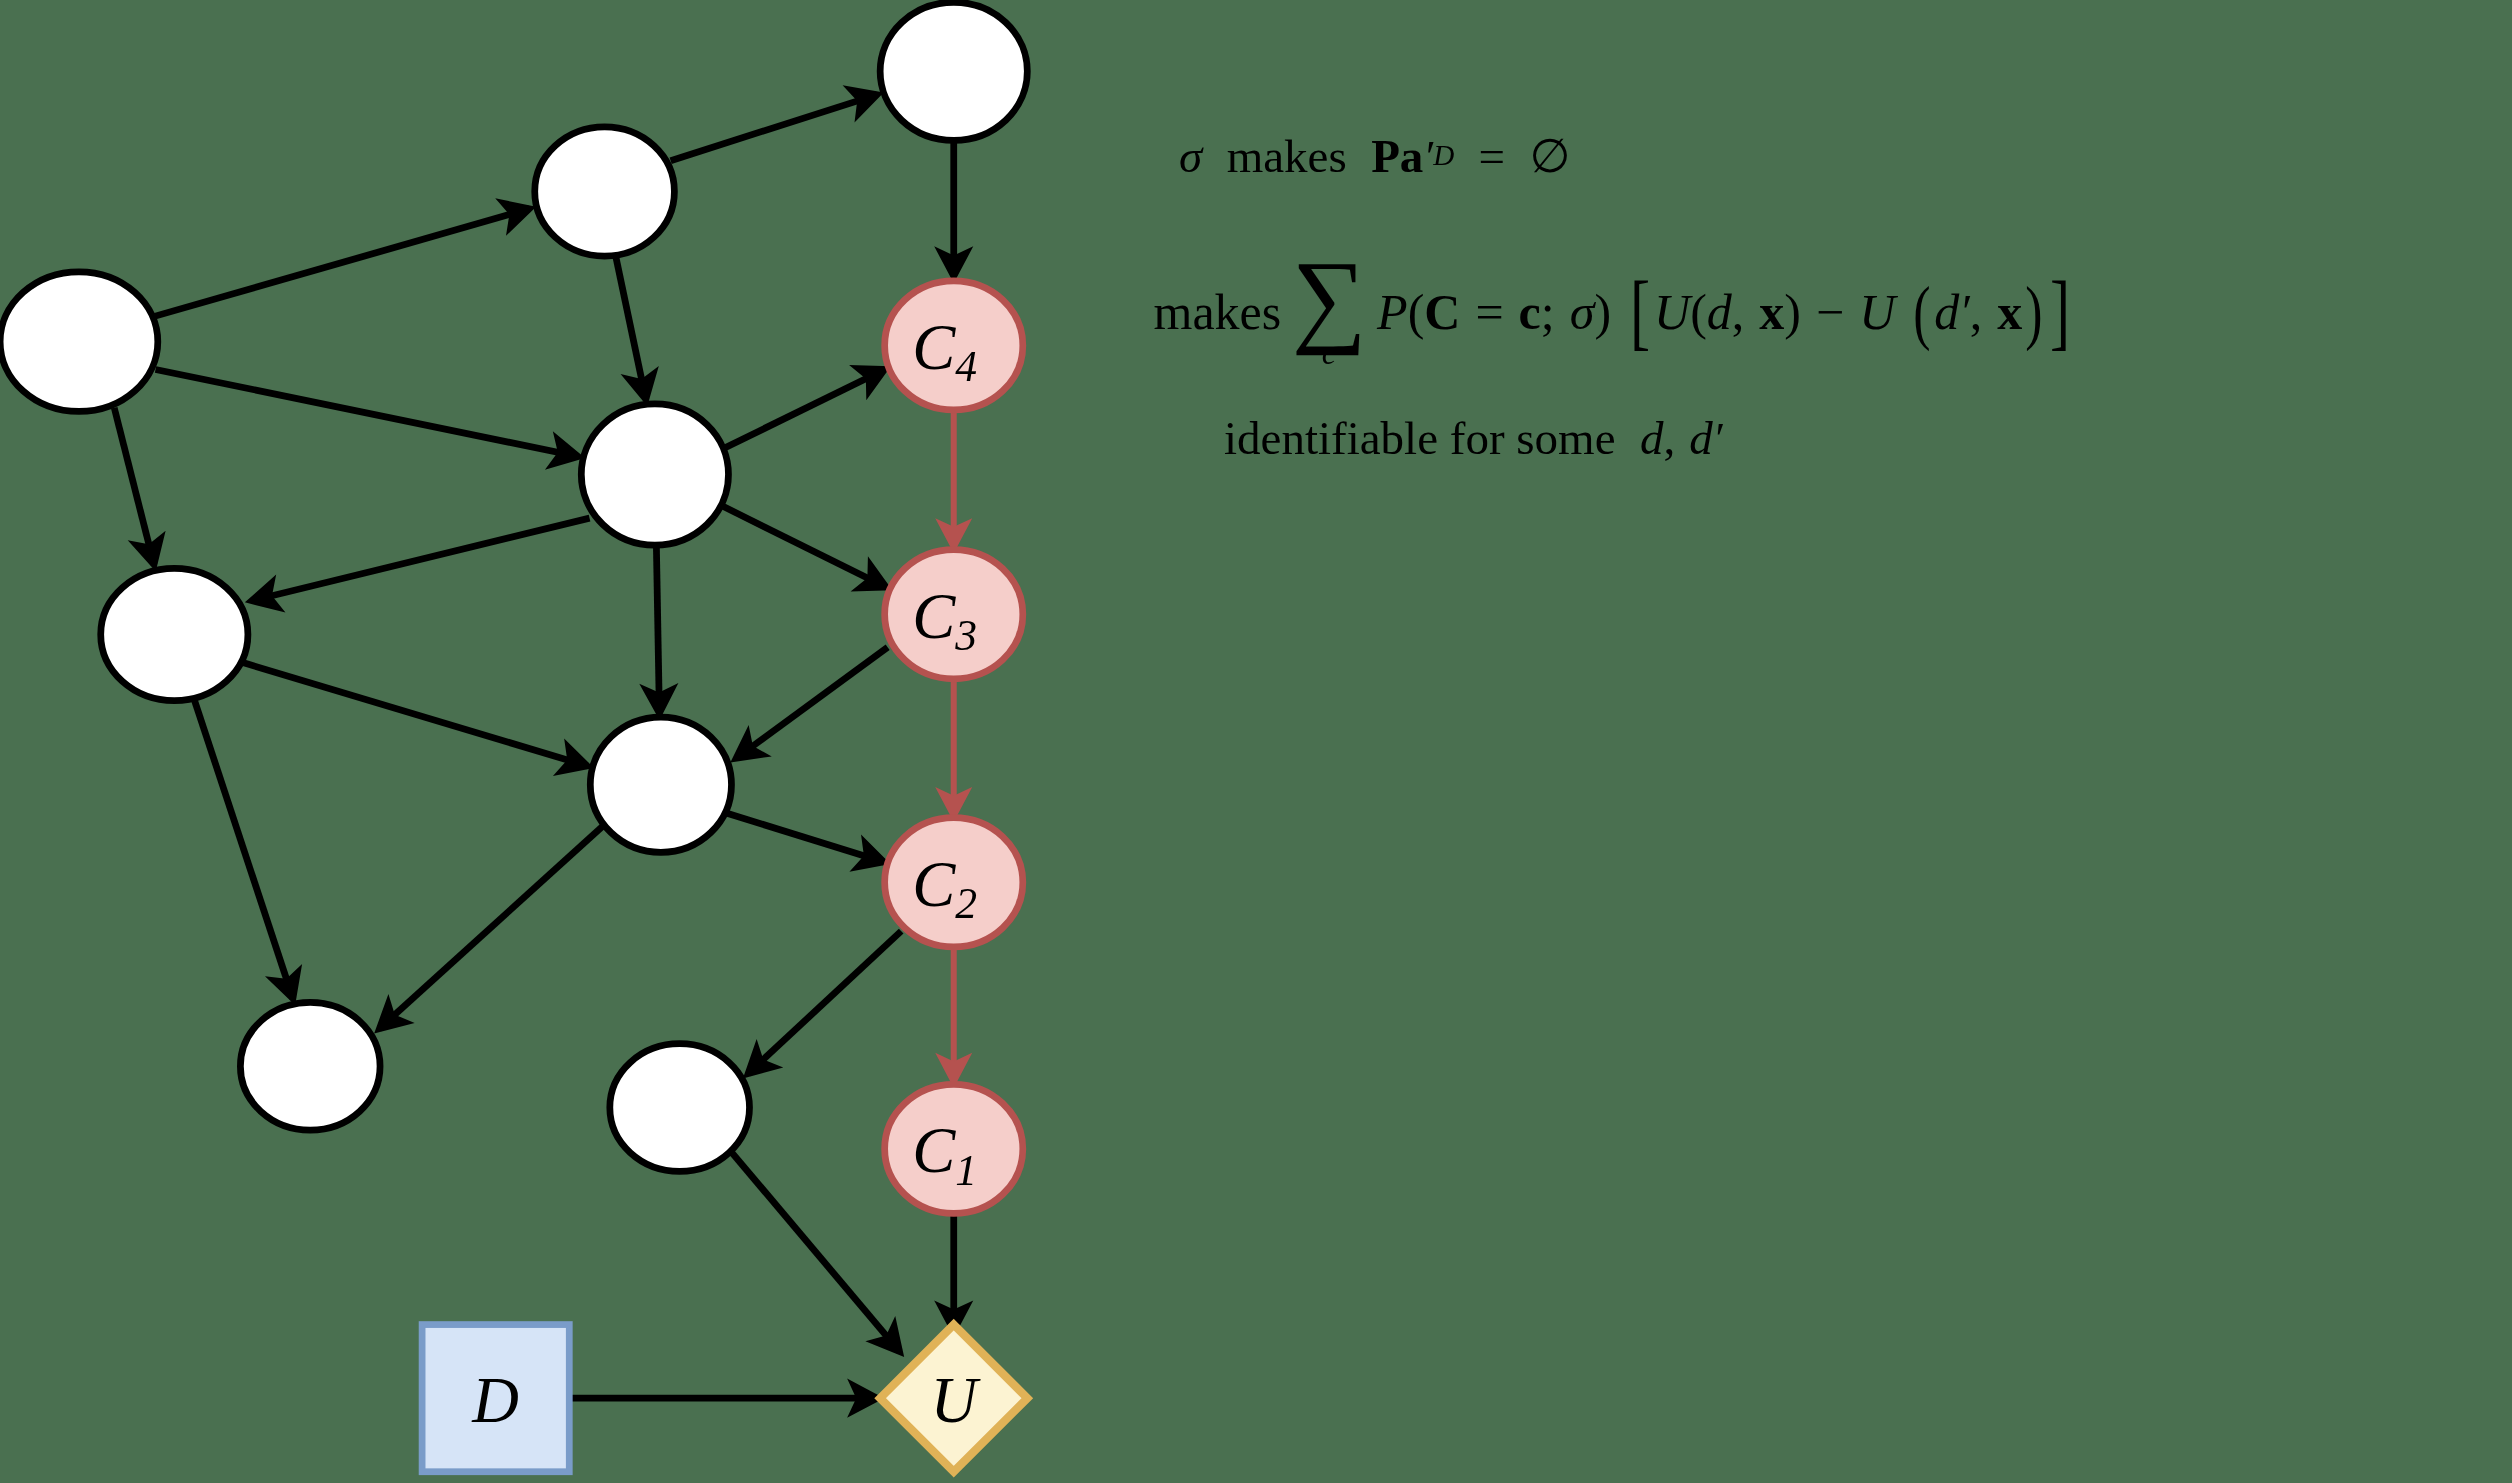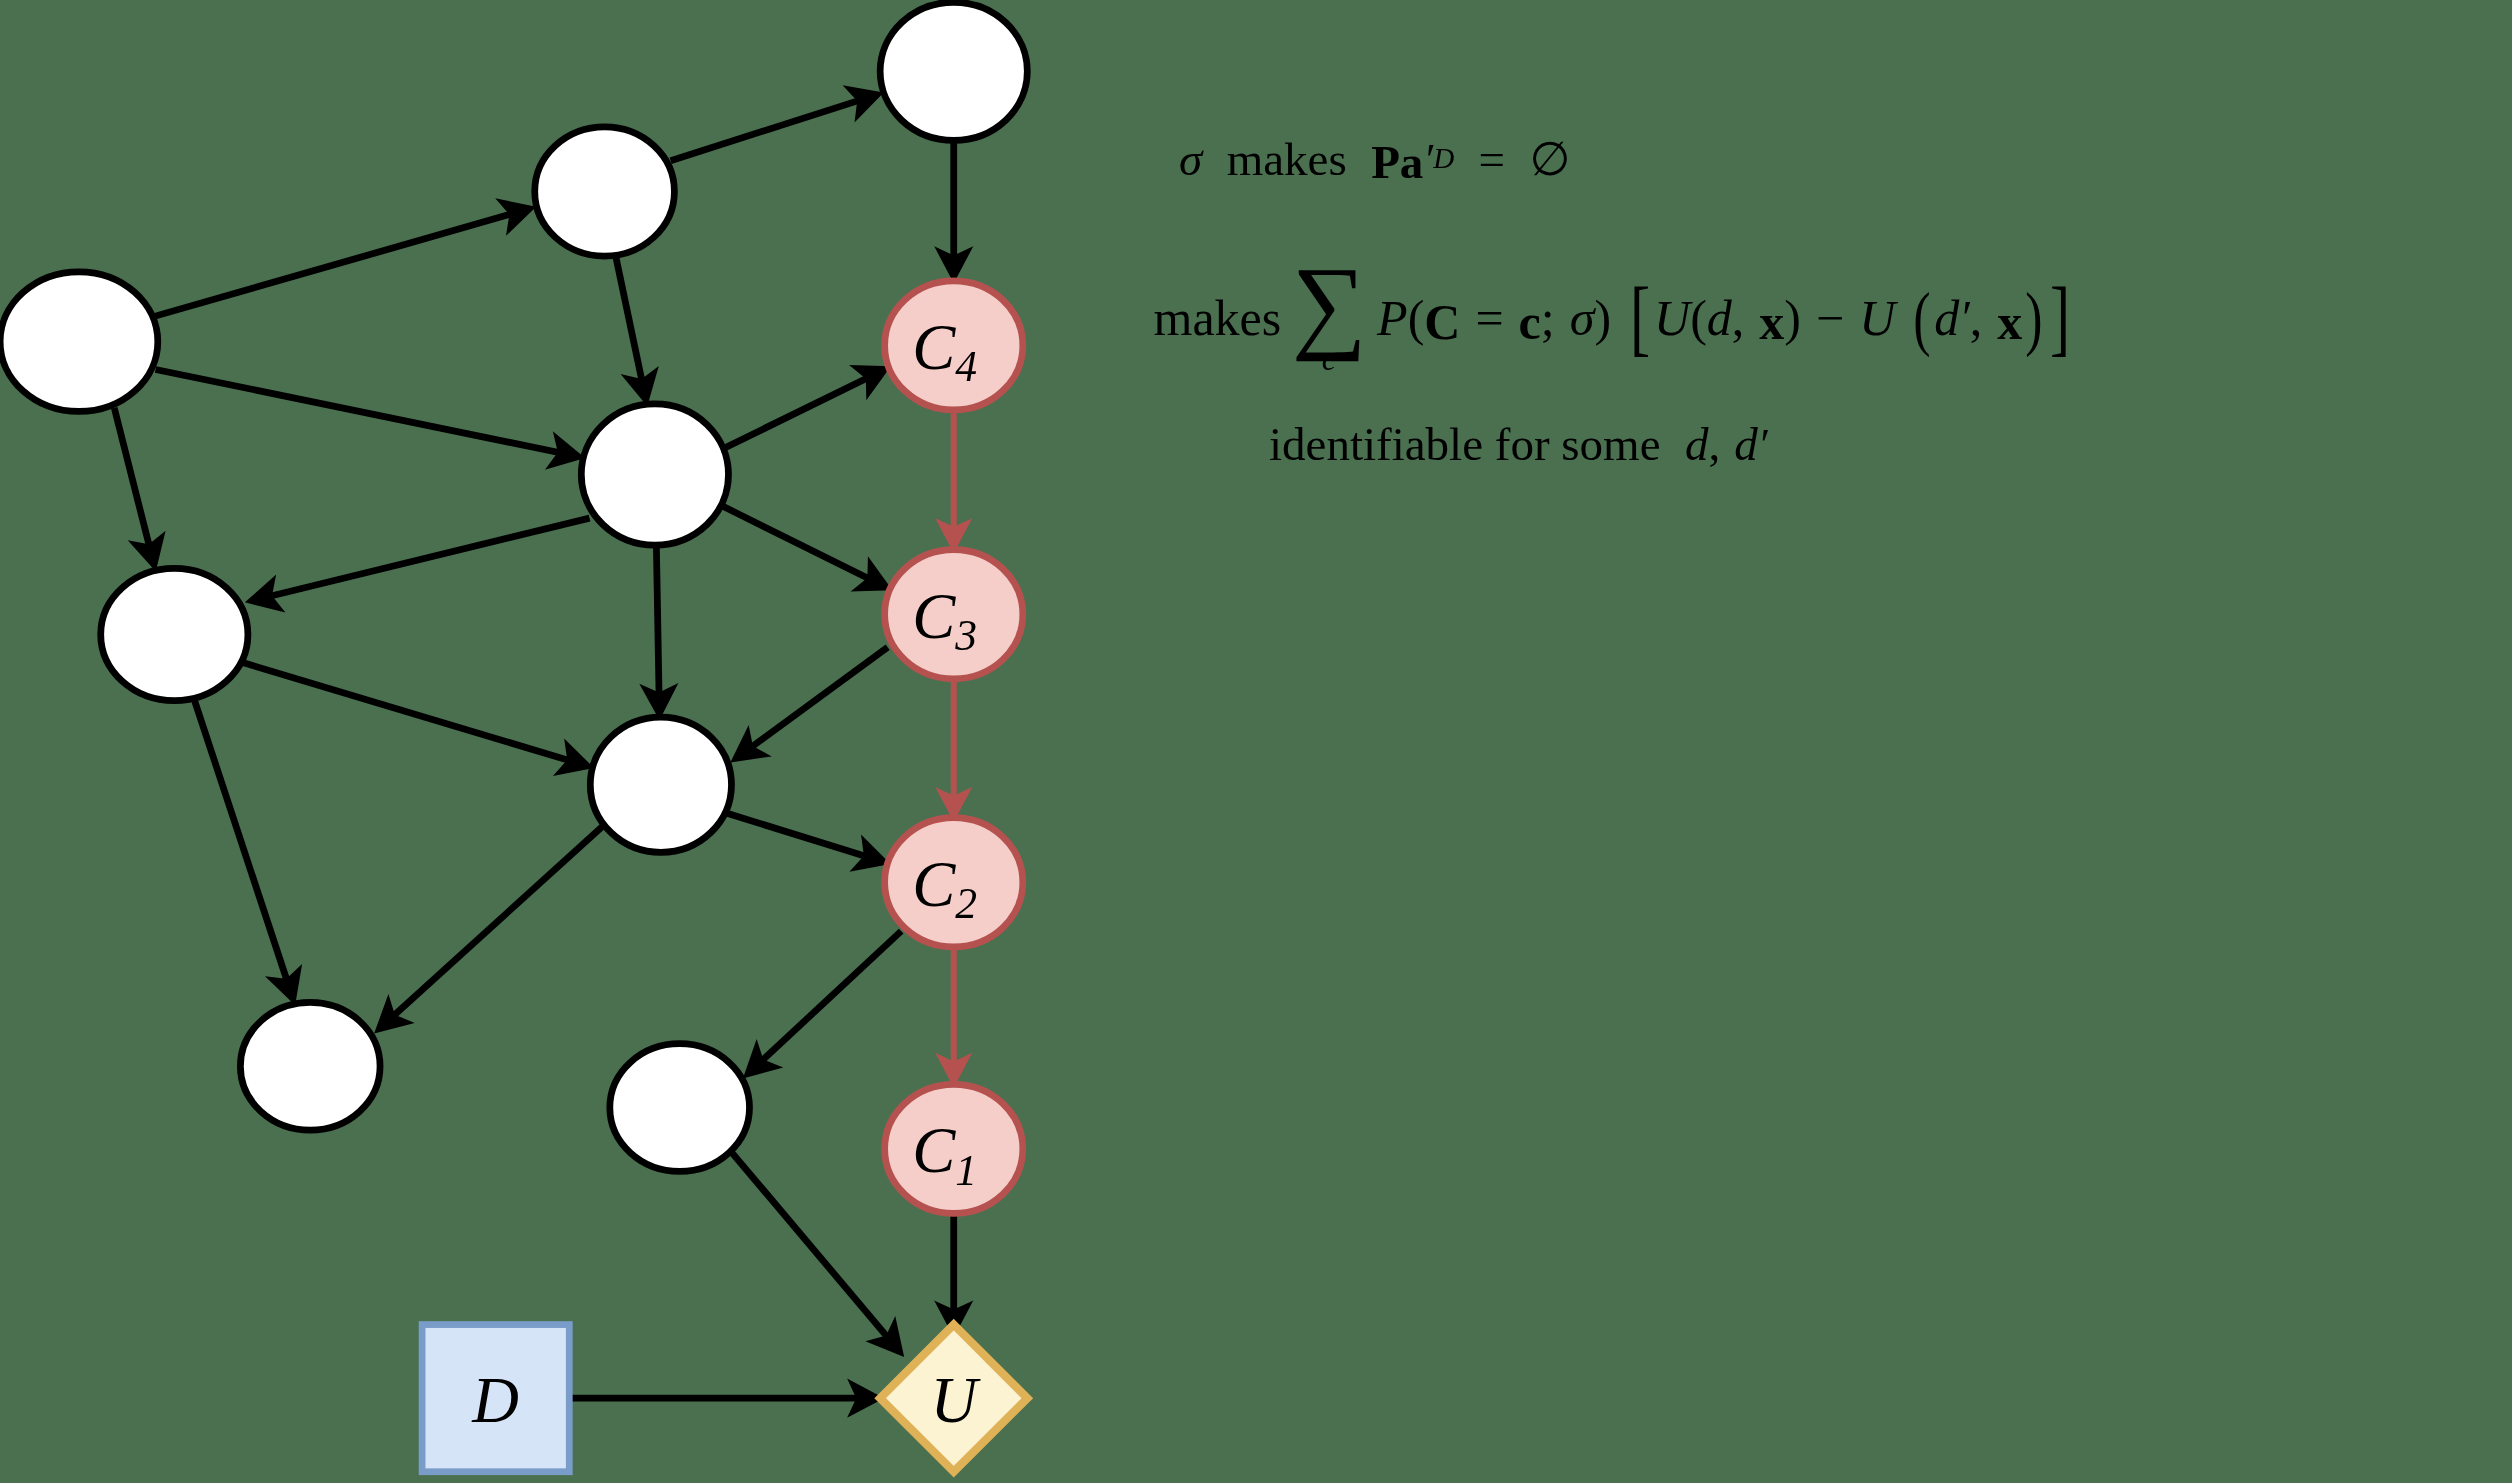--- a/index.html
+++ b/index.html
@@ -32,23 +32,23 @@
   #formula{
     position:absolute;
     left:1149px;top:128px;
     width:1352px;
     color:#000;
     font-family:"Liberation Serif", serif;
   }
   .frow{display:flex;align-items:center;white-space:nowrap;}
   .line1{font-size:47px;margin-left:30px;}
   .line2{font-size:50px;margin-top:72px;margin-left:4.5px;}
-  .line3{font-size:47px;margin-top:41px;margin-left:120px;}
+  .line3{font-size:47px;margin-top:41px;margin-left:75px;}
   .it{font-style:italic;}
-  .bf{font-weight:bold;font-style:normal;margin-top:7px;}
+  .bf{font-weight:bold;font-style:normal;}
   .sub{font-size:0.62em;vertical-align:-0.30em;font-style:italic;}
   .prime{font-style:italic;font-size:0.95em;vertical-align:0.28em;}
   .sp{display:inline-block;width:0.30em;}
   .spw{display:inline-block;width:0.52em;}
 
   .sigma-wrap{
     display:inline-flex;flex-direction:column;align-items:center;
     margin:0 10.5px;line-height:1;
   }
   .sigma-glyph{font-size:105px;line-height:0.82;}

